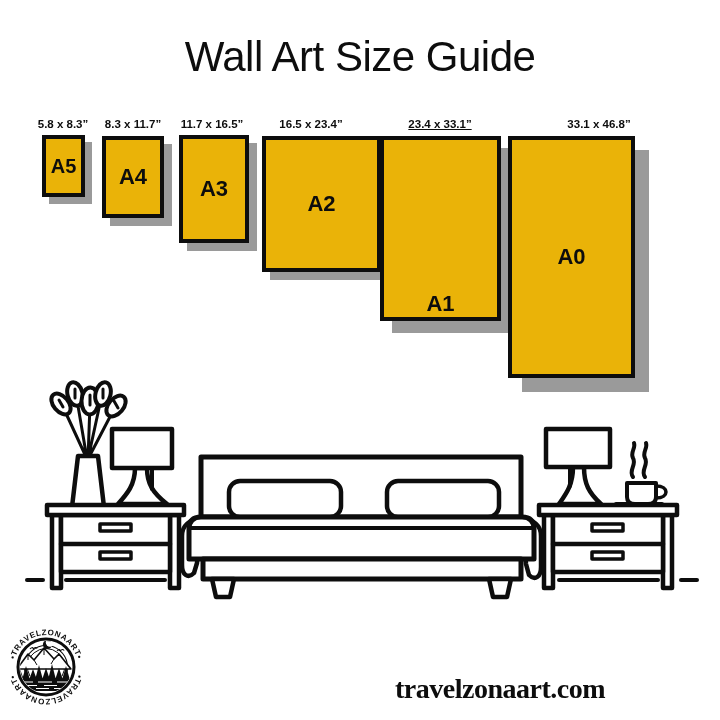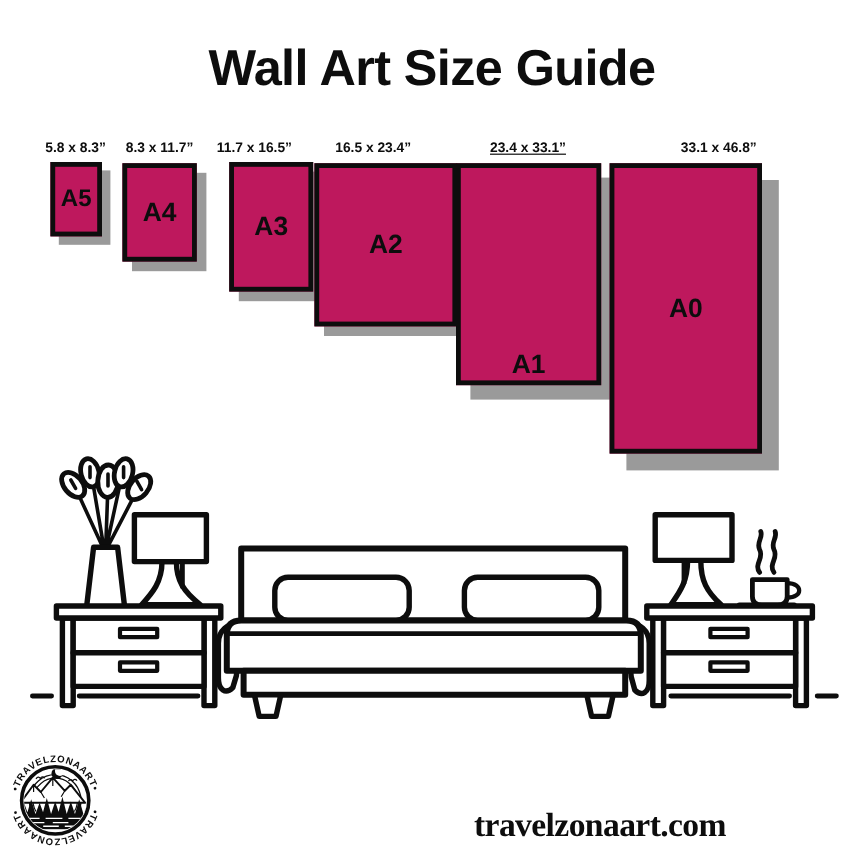--- a/index.html
+++ b/index.html
@@ -3,37 +3,37 @@
 <meta charset="utf-8">
 <style>
   html,body{margin:0;padding:0;}
   body{
     width:720px;height:720px;position:relative;overflow:hidden;
     background:#ffffff;color:#0d0d0d;
     font-family:"Liberation Sans", sans-serif;
   }
   .title{
     position:absolute;top:33px;left:0;width:720px;text-align:center;
-    font-size:42px;font-weight:bold;letter-spacing:-0.5px;
+    font-size:42px;font-weight:normal;letter-spacing:-0.5px;
   }
   .dim-label{
     position:absolute;top:118px;transform:translateX(-50%);
     font-size:11.5px;font-weight:bold;white-space:nowrap;
   }
   #dim-a5{left:63px;} #dim-a4{left:133px;} #dim-a3{left:212px;}
   #dim-a2{left:311px;} #dim-a1{left:440px;text-decoration:underline;} #dim-a0{left:599px;}
   .frame{
-    position:absolute;background:#be185d;border:4px solid #0d0d0d;
+    position:absolute;background:#eab308;border:4px solid #0d0d0d;
     box-sizing:border-box;display:flex;align-items:center;justify-content:center;
     font-size:22px;font-weight:bold;
     box-shadow:8px 8px 0 #9a9a9a;
   }
   #frame-a5{left:42px;top:135px;width:43px;height:62px;font-size:20px;box-shadow:7px 7px 0 #9a9a9a;}
   #frame-a4{left:102px;top:136px;width:62px;height:82px;text-align:center;}
-  #frame-a3{left:191px;top:135px;width:70px;height:108px;}
+  #frame-a3{left:179px;top:135px;width:70px;height:108px;}
   #frame-a2{left:262px;top:136px;width:119px;height:136px;}
   #frame-a1{left:380px;top:136px;width:121px;height:185px;box-shadow:12px 12px 0 #9a9a9a;align-items:flex-end;}
   #frame-a0{left:508px;top:136px;width:127px;height:242px;box-shadow:14px 14px 0 #9a9a9a;}
   .bedroom{position:absolute;left:0;top:380px;width:720px;height:225px;}
   .logo{position:absolute;left:0;top:621px;width:92px;height:92px;}
   .website{
     position:absolute;left:395px;top:673px;font-size:28px;font-weight:bold;
     letter-spacing:-0.5px;white-space:nowrap;font-family:Liberation Serif, serif;
   }
 </style>

